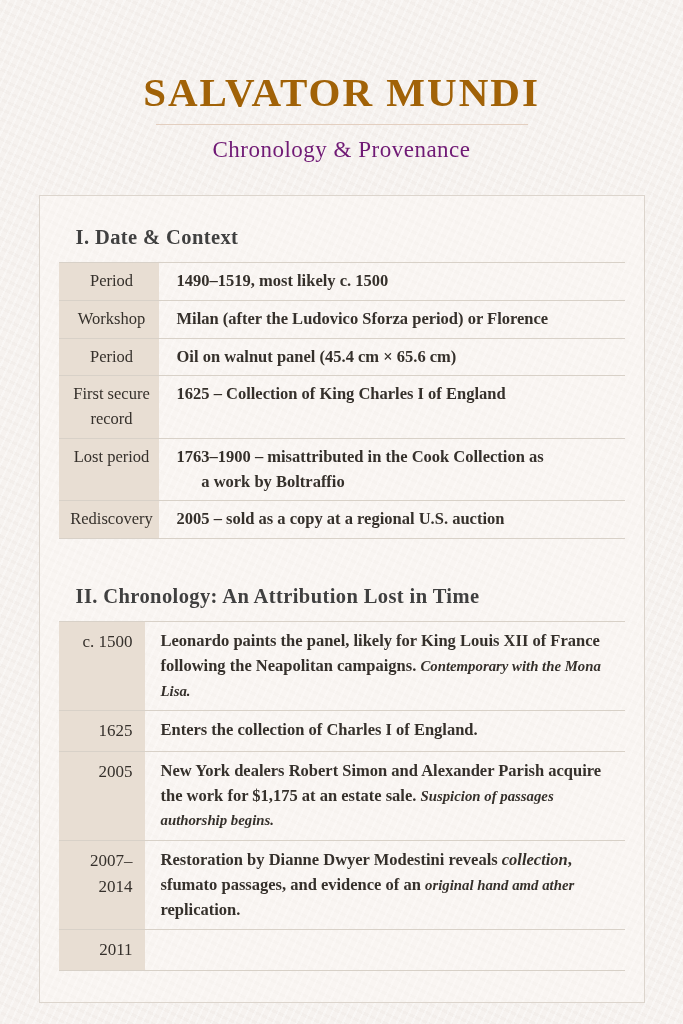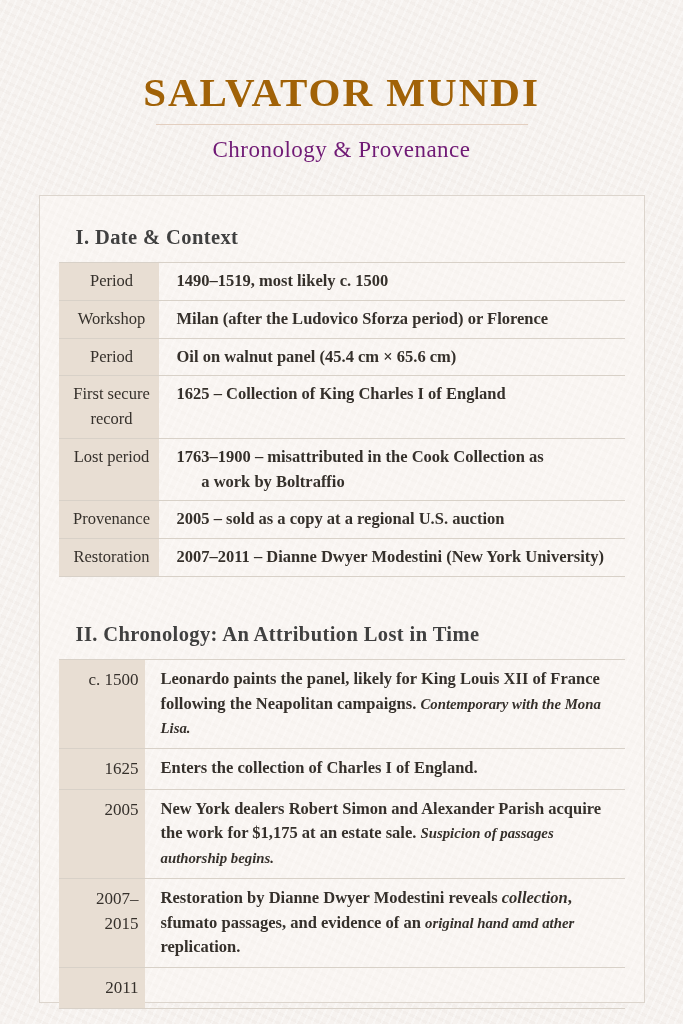--- a/index.html
+++ b/index.html
@@ -50,21 +50,21 @@
   tr{border-top:1px solid var(--rule);}
   table tr:last-child{border-bottom:1px solid var(--rule);}
   td{vertical-align:top;font-size:16.5px;line-height:1.5;}
   td.lbl{
     background:var(--beige);
     width:100px;padding:6px 4px 6px 10px;text-align:center;
   }
   td.val{padding:6px 2px 6px 18px;white-space:pre-wrap;font-weight:bold;}
   
   table.chrono td.lbl{
-    width:86px;text-align:right;padding:7px 6px 7px 4px;
+    width:86px;text-align:right;padding:7px 12px 7px 4px;
     white-space:pre-line;font-size:17px;
   }
   table.chrono td.val{padding:7px 2px 7px 16px;white-space:normal;}
   em{font-style:italic;}
   .sm{font-size:14.8px;}
 </style>
 </head>
 <body>
 
 <div class="page">
@@ -93,26 +93,22 @@
           <tr>
             <td class="lbl">First secure record</td>
             <td class="val">1625 – Collection of King Charles I of England</td>
           </tr>
           <tr>
             <td class="lbl">Lost period</td>
             <td class="val">1763–1900 – misattributed in the Cook Collection as
       a work by Boltraffio</td>
           </tr>
           <tr>
-            <td class="lbl">Provenance</td>
+            <td class="lbl">Rediscovery</td>
             <td class="val">2005 – sold as a copy at a regional U.S. auction</td>
-          </tr>
-          <tr>
-            <td class="lbl">Restoration</td>
-            <td class="val">2007–2011 – Dianne Dwyer Modestini (New York University)</td>
           </tr>
         </tbody>
     </table>
 
     <h2 class="second">II. Chronology: An Attribution Lost in Time</h2>
     <table class="chrono">
       <tbody id="t2">
           <tr>
             <td class="lbl">c. 1500</td>
             <td class="val"><span>Leonardo paints the panel, likely for King Louis XII of France following the Neapolitan campaigns. </span><em class="sm">Contemporary with the Mona Lisa.</em></td>
@@ -120,21 +116,21 @@
           <tr>
             <td class="lbl">1625</td>
             <td class="val"><span>Enters the collection of Charles I of England.</span></td>
           </tr>
           <tr>
             <td class="lbl">2005</td>
             <td class="val"><span>New York dealers Robert Simon and Alexander Parish acquire the work for $1,175 at an estate sale. </span><em class="sm">Suspicion of passages authorship begins.</em></td>
           </tr>
           <tr>
             <td class="lbl">2007–
-2015</td>
+2014</td>
             <td class="val"><span>Restoration by Dianne Dwyer Modestini reveals </span><em>collection</em><span>, sfumato passages, and evidence of an </span><em class="sm">original hand amd ather</em><span> replication.</span></td>
           </tr>
           <tr>
             <td class="lbl">2011</td>
             <td class="val"></td>
           </tr>
         </tbody>
     </table>
   </section>
 </div>

